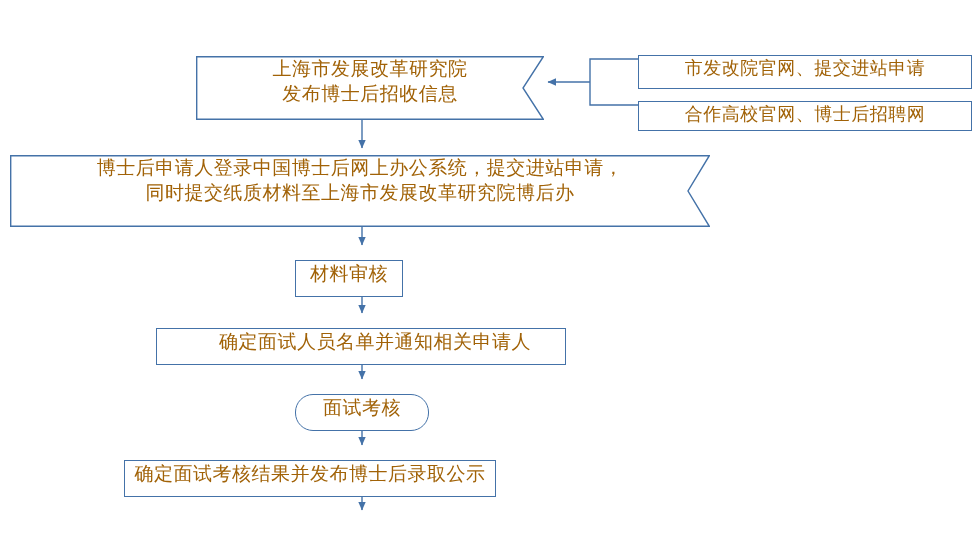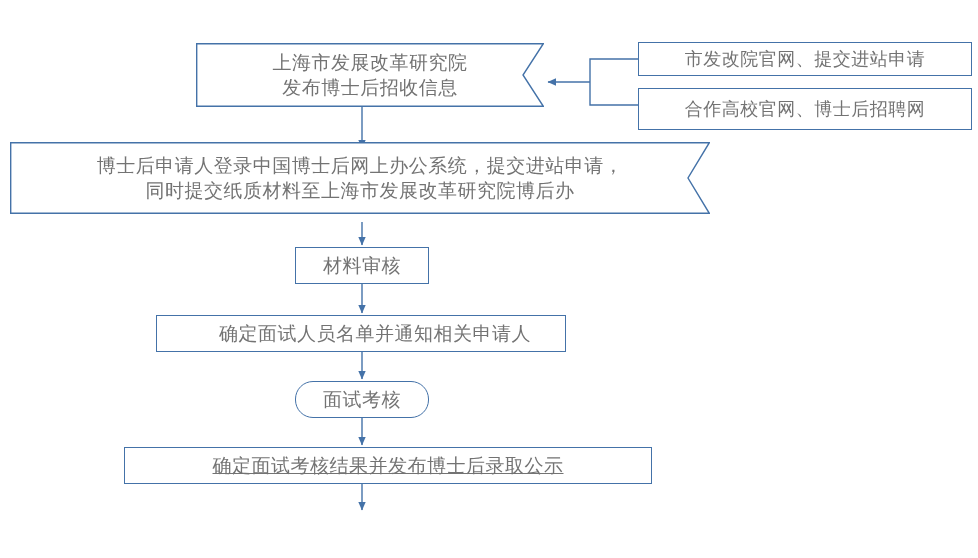--- a/index.html
+++ b/index.html
@@ -15,29 +15,29 @@
     width: 978px;
     height: 558px;
     background: #ffffff;
     overflow: hidden;
   }
   .node {
     position: absolute;
     box-sizing: border-box;
     border: 1px solid #4472a8;
     background: #ffffff;
-    color: #737373;
+    color: #a16207;
     display: flex;
-    align-items: center;
     justify-content: center;
     text-align: center;
     font-size: 19px;
     line-height: 1.32;
     white-space: pre-line;
     letter-spacing: 0.5px;
+    margin-top: 13px;
   }
   .node.flag {
     border: none;
     background: transparent;
     padding: 0;
   }
   .flag-svg {
     position: absolute;
     left: 0;
     top: 0;
@@ -94,32 +94,32 @@
   <div class="node flag" style="left:196px; top:43px; width:348px; height:64px;">
     <svg class="flag-svg" width="348" height="64" viewBox="0 0 348 64">
       <path d="M0.7,0.7 L347.3,0.7 L327,32 L347.3,63.3 L0.7,63.3 Z" fill="#ffffff" stroke="#4472a8" stroke-width="1.4"></path>
     </svg>
     <span class="flag-text">上海市发展改革研究院
 发布博士后招收信息</span>
   </div>
 
   <div class="node small" style="left:638px; top:42px; width:334px; height:34px;">市发改院官网、提交进站申请</div>
 
-  <div class="node small" style="left:638px; top:88px; width:334px; height:42px;">合作高校官网、博士后招聘网</div>
+  <div class="node small" style="left:638px; top:88px; width:334px; height:30px;">合作高校官网、博士后招聘网</div>
 
   <div class="node flag" style="left:10px; top:142px; width:700px; height:72px;">
     <svg class="flag-svg" width="700" height="72" viewBox="0 0 700 72">
       <path d="M0.7,0.7 L699.3,0.7 L678,36 L699.3,71.3 L0.7,71.3 Z" fill="#ffffff" stroke="#4472a8" stroke-width="1.4"></path>
     </svg>
     <span class="flag-text">博士后申请人登录中国博士后网上办公系统，提交进站申请，
 同时提交纸质材料至上海市发展改革研究院博后办</span>
   </div>
 
-  <div class="node" style="left:295px; top:247px; width:134px; height:37px;">材料审核</div>
+  <div class="node" style="left:295px; top:247px; width:108px; height:37px;">材料审核</div>
 
   <div class="node" style="left:156px; top:315px; width:410px; height:37px;padding-left:28px;">确定面试人员名单并通知相关申请人</div>
 
   <div class="node" style="left:295px; top:381px; width:134px; height:37px;border-radius:18px;">面试考核</div>
 
-  <div class="node" style="left:124px; top:447px; width:528px; height:37px;text-decoration:underline;">确定面试考核结果并发布博士后录取公示</div>
+  <div class="node" style="left:124px; top:447px; width:372px; height:37px;">确定面试考核结果并发布博士后录取公示</div>
 
 
 </div>
 
 </body></html>

